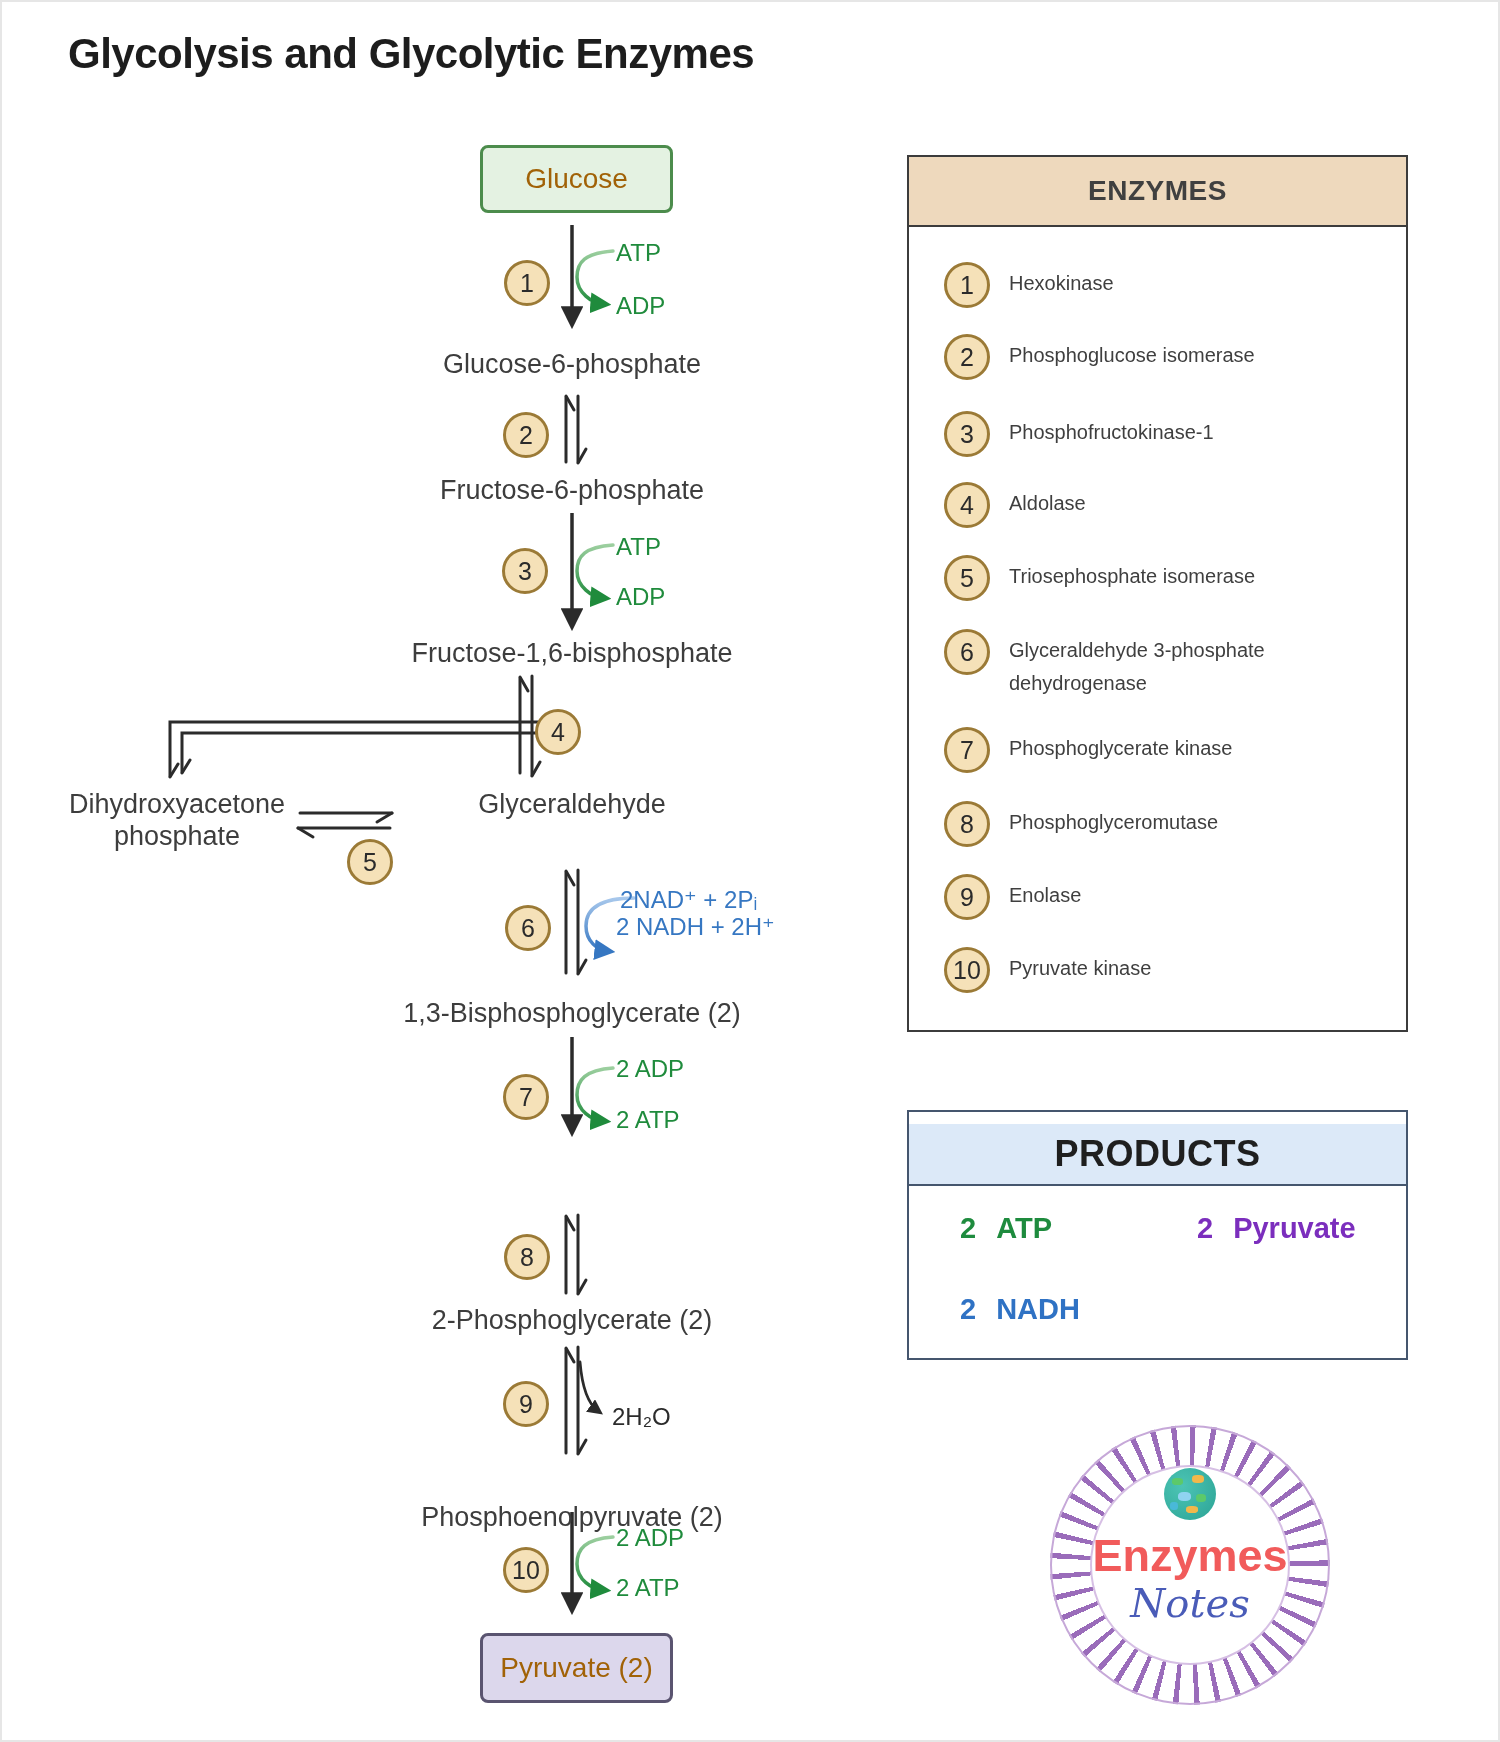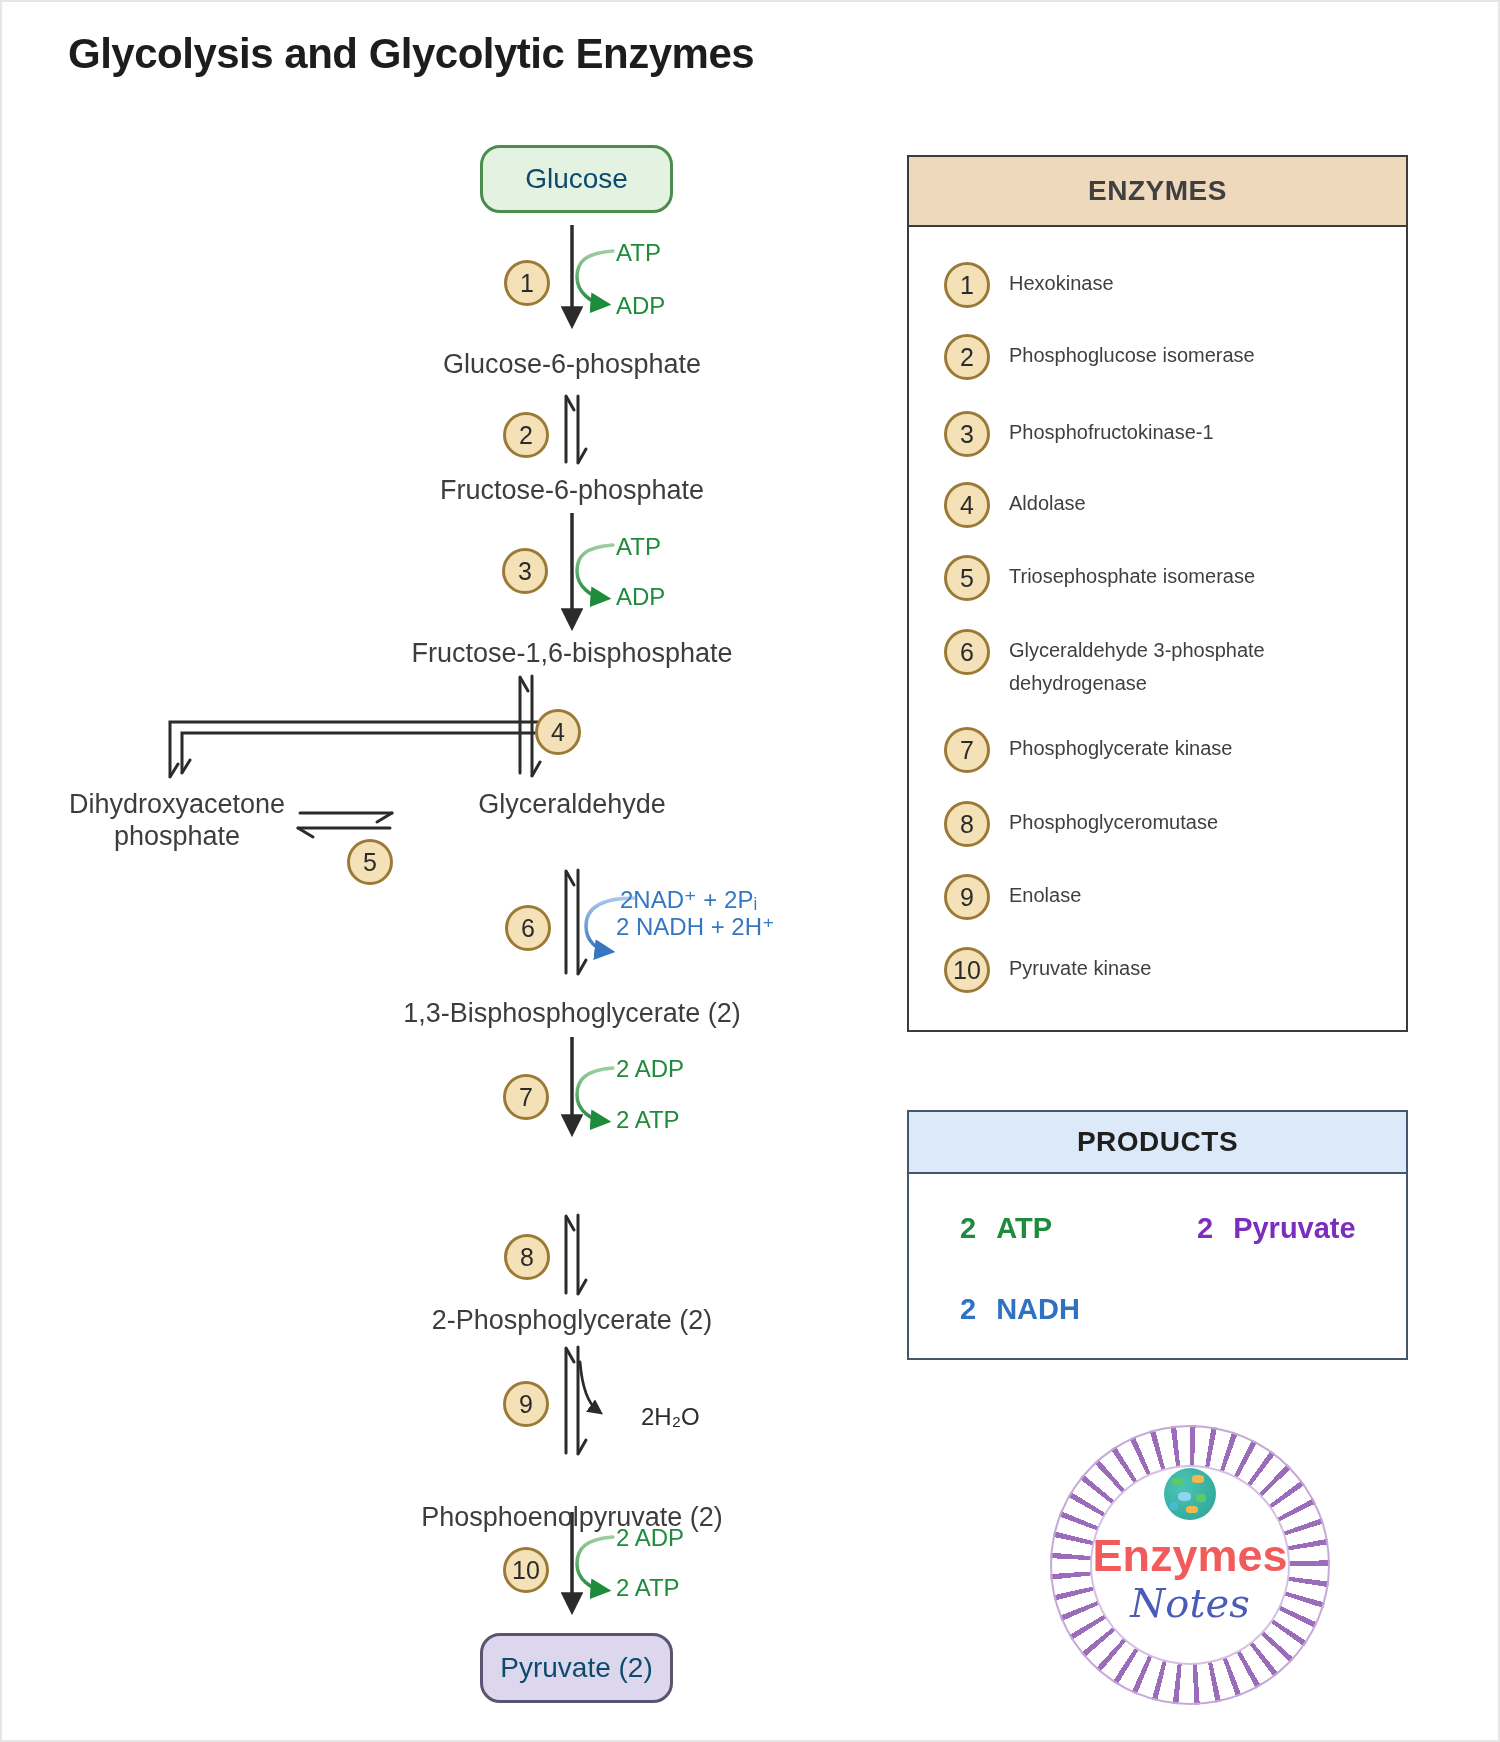--- a/index.html
+++ b/index.html
@@ -2,45 +2,45 @@
 <html><head>
 <meta charset="utf-8">
 <style>
   html,body{margin:0;padding:0;background:#ffffff;}
   #canvas{position:relative;width:1500px;height:1742px;background:#ffffff;
     font-family:"Liberation Sans","DejaVu Sans",sans-serif;outline:2px solid #e6e6e6;outline-offset:-2px;overflow:hidden;}
   .abs{position:absolute;}
   #title{left:68px;top:30px;font-size:42px;font-weight:700;color:#1d1d1d;letter-spacing:-0.5px;}
   svg.layer{position:absolute;left:0;top:0;}
   
-  .node-box{display:flex;align-items:center;justify-content:center;border-radius:20px;font-size:28px;color:#0c4a6e;}
+  .node-box{display:flex;align-items:center;justify-content:center;border-radius:8px;font-size:28px;color:#a16207;}
   #glucose-box{left:480px;top:145px;width:187px;height:62px;background:#e4f2e2;border:3px solid #4c8c4c;}
   #pyruvate-box{left:480px;top:1633px;width:187px;height:64px;background:#dcd7ec;border:3px solid #5a5470;}
   
   .met{width:600px;left:272px;text-align:center;font-size:27px;color:#3d3d3d;height:34px;line-height:34px;}
   .met-l{width:320px;left:17px;text-align:center;font-size:27px;color:#3d3d3d;height:32px;line-height:32px;}
   
   .stepc{width:46px;height:46px;border-radius:50%;background:#f5e1b8;border:3px solid #9b7a36;
     display:flex;align-items:center;justify-content:center;font-size:25px;color:#2b2b2b;box-sizing:border-box;}
   
   .cof{left:616px;font-size:24px;height:30px;line-height:30px;white-space:nowrap;}
   .cof.green{color:#1f8b3c;}
   .cof.blue{color:#3677c2;}
-  .cof.dark{color:#2b2b2b;margin-left:29px;}
+  .cof.dark{color:#2b2b2b;}
   
   .panel{background:#ffffff;box-sizing:border-box;}
   #enzymes-panel{left:907px;top:155px;width:501px;height:877px;border:2px solid #3c3c3c;}
   #enzymes-header{left:0;top:0;width:100%;height:70px;background:#eed9bd;border-bottom:2px solid #3c3c3c;
     display:flex;align-items:center;justify-content:center;font-size:28px;font-weight:700;color:#404040;letter-spacing:0.5px;box-sizing:border-box;}
   .enz-item{left:35px;display:flex;align-items:flex-start;gap:19px;width:440px;}
   .enz-item .stepc{flex:0 0 46px;}
   .enz-name{font-size:20px;color:#3f3f3f;line-height:33px;margin-top:5px;max-width:370px;}
   #products-panel{left:907px;top:1110px;width:501px;height:250px;border:2px solid #45566e;}
-  #products-header{left:0;top:0;width:100%;height:62px;background:#dce9f8;border-bottom:2px solid #45566e;
-    display:flex;align-items:center;justify-content:center;font-size:28px;font-weight:700;color:#1f1f1f;letter-spacing:0.5px;box-sizing:border-box;}
+  #products-header{left:0;top:12px;width:100%;height:62px;background:#dce9f8;border-bottom:2px solid #45566e;
+    display:flex;align-items:center;justify-content:center;font-size:36px;font-weight:700;color:#1f1f1f;letter-spacing:0.5px;box-sizing:border-box;}
   .prod{display:inline-flex;gap:20px;font-size:29px;font-weight:700;white-space:nowrap;}
   .prod-atp{color:#1e8b3e;}
   .prod-pyr{color:#7b2ebd;}
   .prod-nadh{color:#2f72c4;}
   
   #wreath{left:1050px;top:1425px;width:280px;height:280px;border-radius:50%;
     background:repeating-conic-gradient(#9a6cba 0deg 2.3deg,#ffffff 2.3deg 8.8deg);
     box-shadow:0 0 0 2px #c6a8d8 inset;}
   #wreath-hole{left:1092px;top:1467px;width:196px;height:196px;border-radius:50%;background:#ffffff;
     box-shadow:0 0 0 2px #d6bfe4;}

